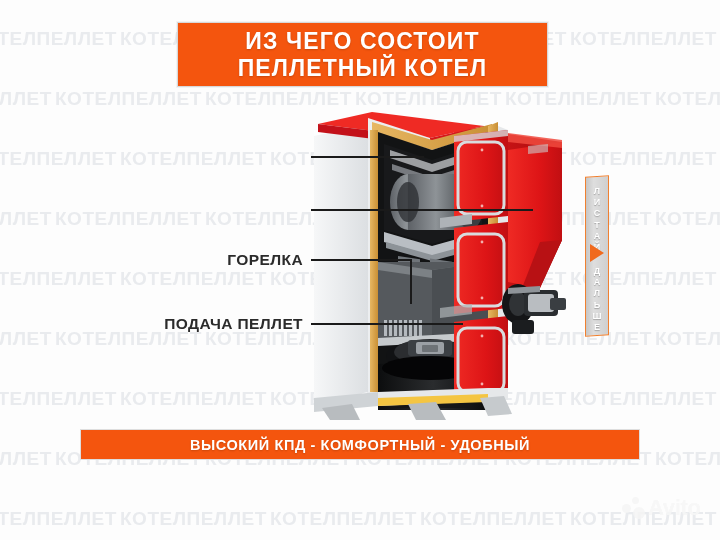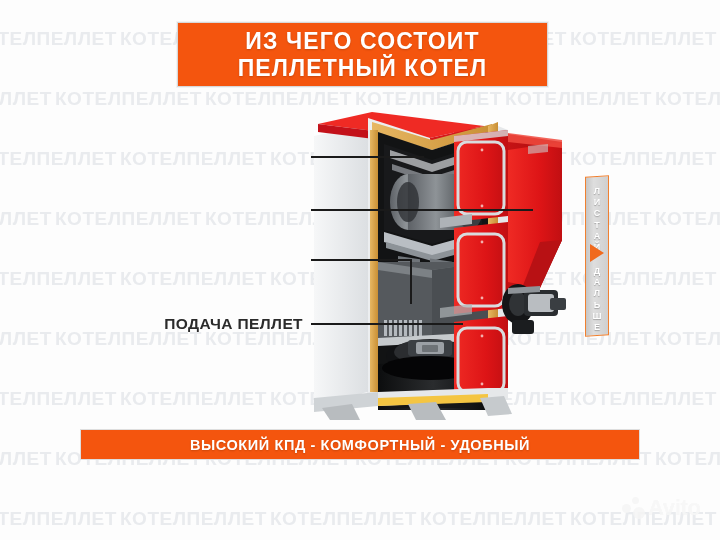--- a/index.html
+++ b/index.html
@@ -328,20 +328,21 @@
   <div class="lead lead-h" style="left:311px;top:209px;width:222px;"></div>
 
   <div class="lead lead-h" style="left:311px;top:259px;width:101px;"></div>
   <div class="lead lead-v" style="left:410px;top:259px;height:45px;"></div>
 
   <div class="lead lead-h" style="left:311px;top:323px;width:152px;"></div>
 
 
 
 
+  <div class="callout" style="left:128px;top:251px;width:175px;">ГОРЕЛКА</div>
 
   <div class="callout" style="left:118px;top:315px;width:185px;">ПОДАЧА ПЕЛЛЕТ</div>
 
   <div id="footer-banner">
     <div class="fl">ВЫСОКИЙ КПД - КОМФОРТНЫЙ - УДОБНЫЙ</div>
   </div>
 
   <div id="header-banner">
     <div class="hl">ИЗ ЧЕГО СОСТОИТ</div>
     <div class="hl">ПЕЛЛЕТНЫЙ КОТЕЛ</div>

